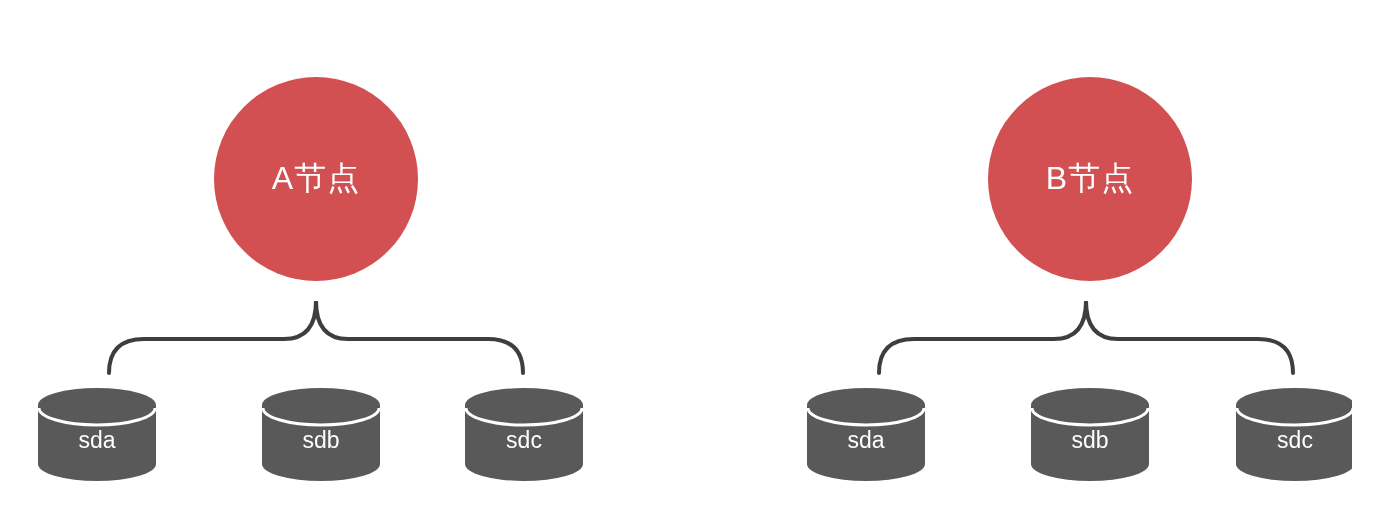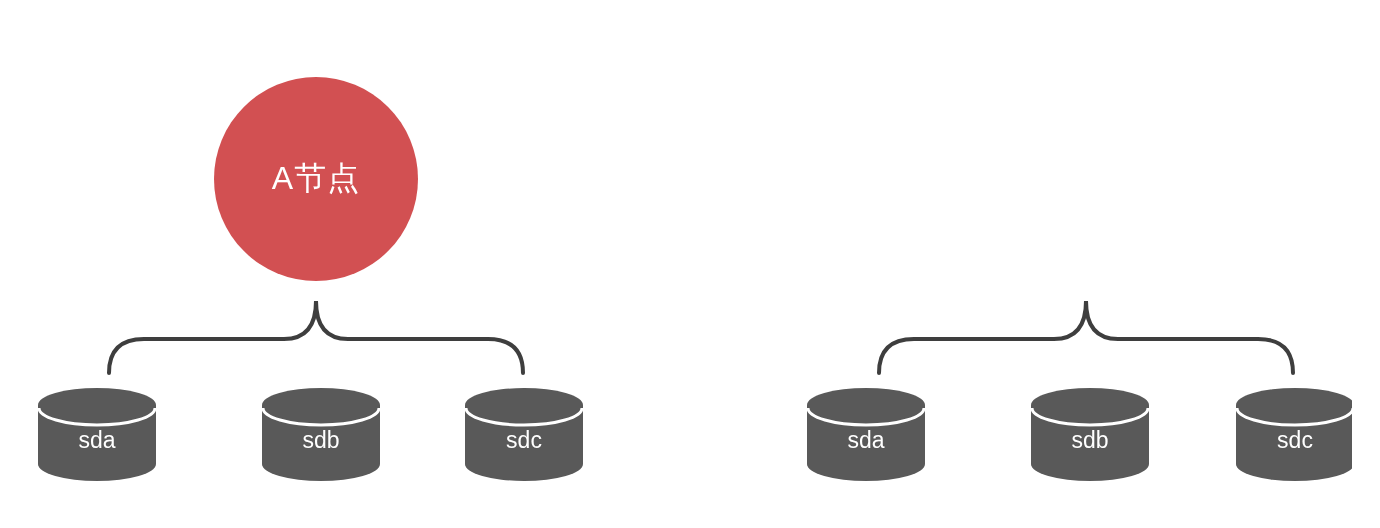--- a/index.html
+++ b/index.html
@@ -102,20 +102,23 @@
   </div>
 
   <div class="disk a-sdc">
     <svg width="120" height="95" viewBox="0 0 120 95">
       <path d="M 1,18 A 59,17 0 0 1 119,18 L 119,77 A 59,17 0 0 1 1,77 Z" fill="#595959"></path>
       <path d="M 2,21 A 58,17 0 0 0 118,21" fill="none" stroke="#ffffff" stroke-width="3"></path>
     </svg>
     <span class="disk-label">sdc</span>
   </div>
 
+  <div class="node-circle pos-b">
+    <span class="node-label">B节点</span>
+  </div>
 
   <svg class="brace pos-b" viewBox="0 0 420 80">
     <path d="M 3,76 Q 3,42 38,42 L 178,42 Q 210,42 210,4 Q 210,42 242,42 L 382,42 Q 417,42 417,76" fill="none" stroke="#3e3e3e" stroke-width="4" stroke-linecap="round"></path>
   </svg>
 
   <div class="disk b-sda">
     <svg width="120" height="95" viewBox="0 0 120 95">
       <path d="M 1,18 A 59,17 0 0 1 119,18 L 119,77 A 59,17 0 0 1 1,77 Z" fill="#595959"></path>
       <path d="M 2,21 A 58,17 0 0 0 118,21" fill="none" stroke="#ffffff" stroke-width="3"></path>
     </svg>

